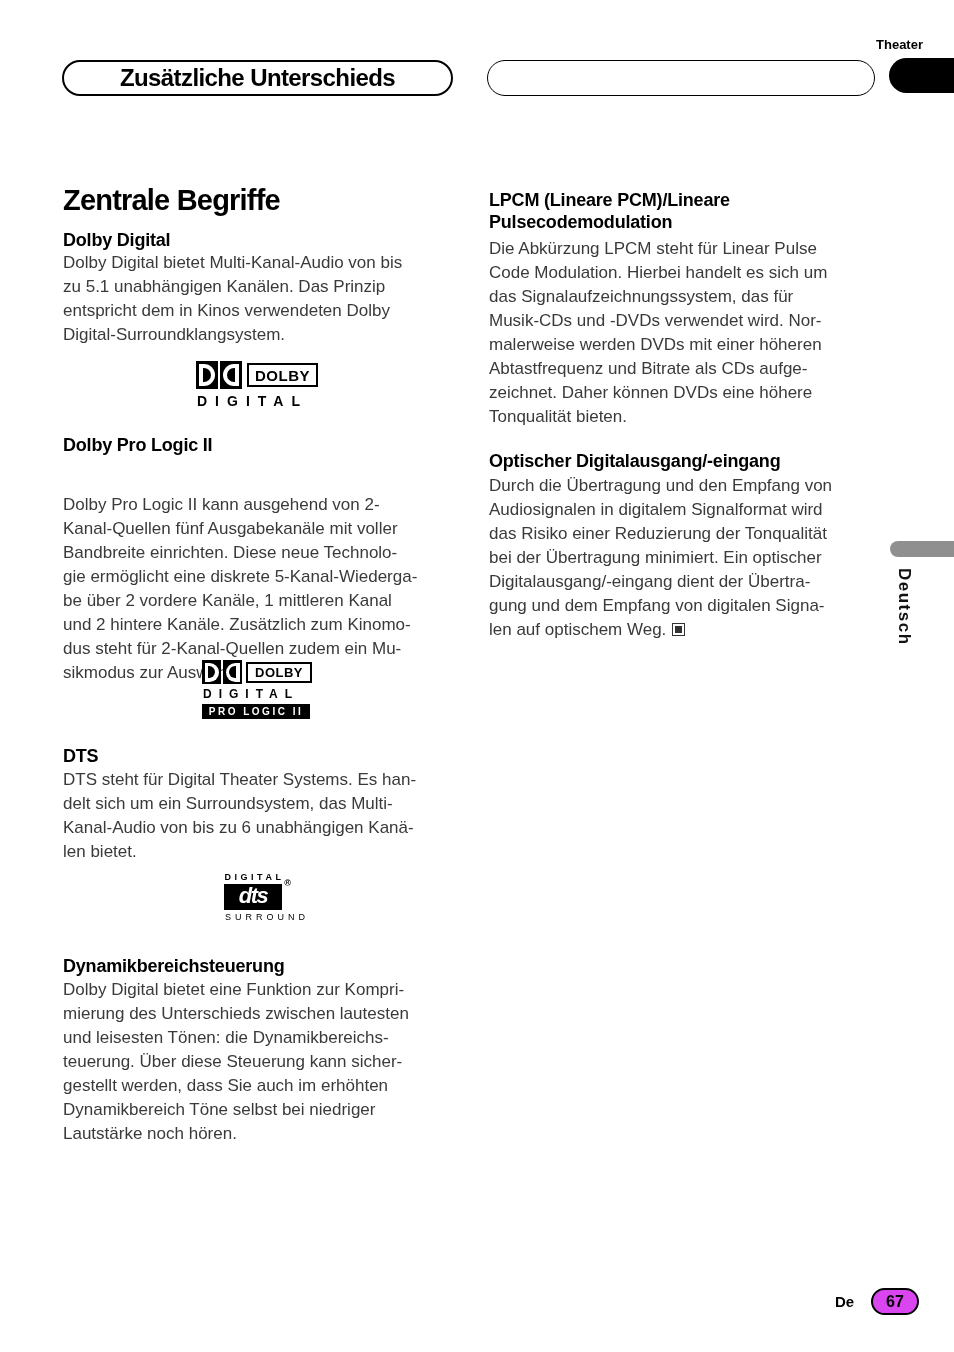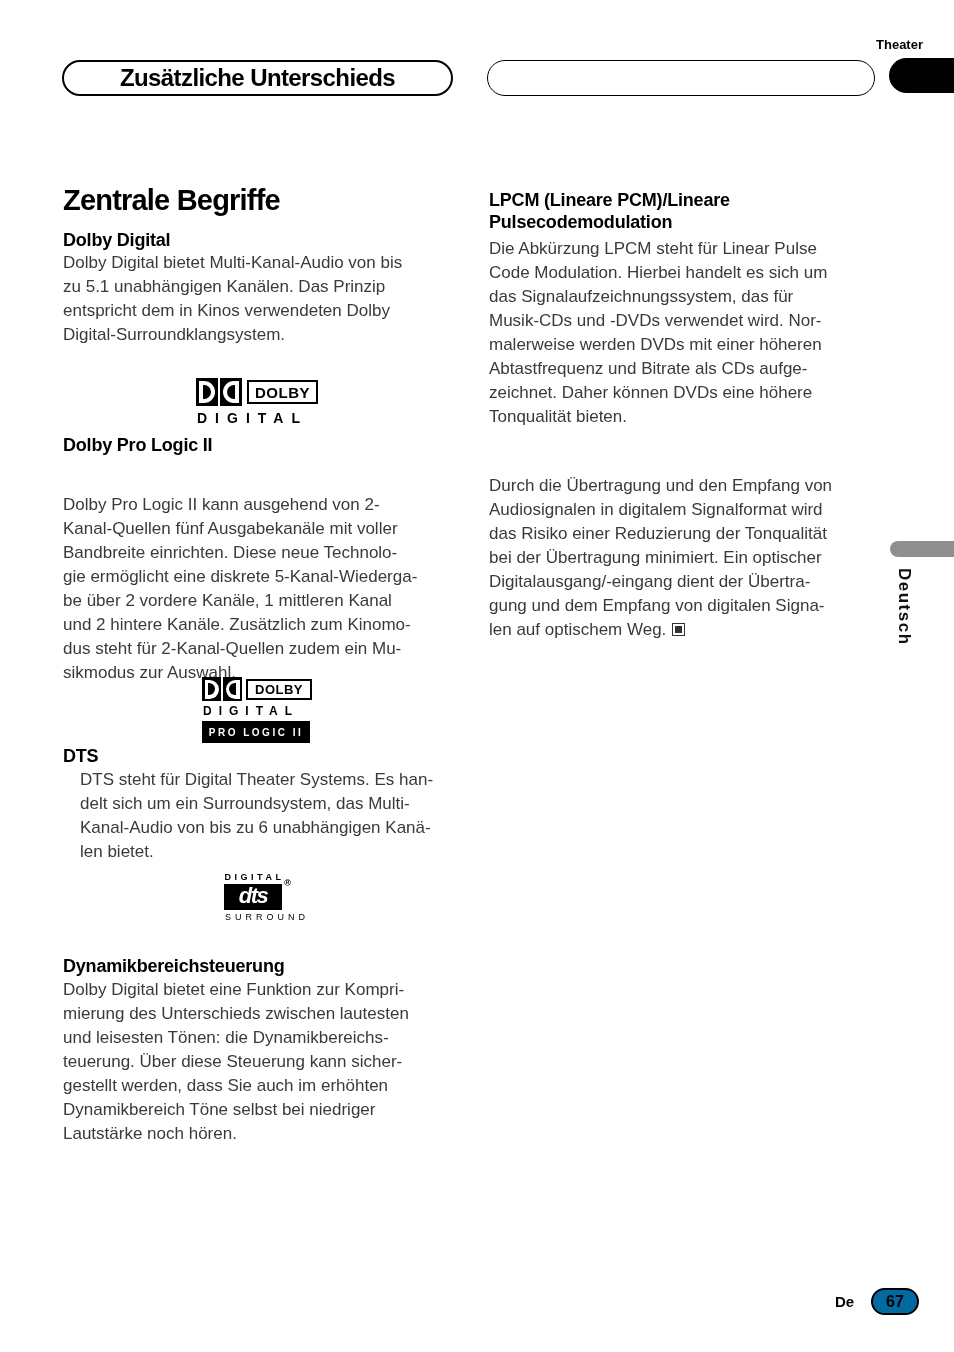--- a/index.html
+++ b/index.html
@@ -25,21 +25,21 @@
     background:#000; border-radius:18px 0 0 18px;
   }
 
   
   .h1 { position:absolute; left:63px; top:184px; font-size:29px; font-weight:bold; letter-spacing:-0.8px; }
   .sec-h { position:absolute; font-size:18px; font-weight:bold; line-height:22px; white-space:pre; letter-spacing:-0.2px; }
   .body-text { position:absolute; font-size:17px; line-height:24px; color:#3a3a3a; white-space:pre; }
 
   
   .logo { position:absolute; }
-  .dolby-row { display:flex; align-items:center;margin-top:17px; }
+  .dolby-row { display:flex; align-items:center; }
   .dd-pair { display:flex; gap:2px; }
   .dd-sq { position:relative; background:#000; }
   .logo1 .dd-sq { width:22px; height:28px; }
   .logo2 .dd-sq { width:19px; height:24px; }
   .dd-d, .dd-c { position:absolute; }
   .dd-d { background:#fff; left:3px; right:3px; top:3px; bottom:3px; }
   .dd-c { background:#000; left:7px; right:7px; top:7px; bottom:7px; }
   .logo2 .dd-d { left:2.5px; right:2.5px; top:2.5px; bottom:2.5px; }
   .logo2 .dd-c { left:6px; right:6px; top:6px; bottom:6px; }
   .dd-l .dd-d { border-radius:0 12px 12px 0; }
@@ -49,21 +49,21 @@
   .dolby-box {
     border:2.5px solid #000; box-sizing:border-box; font-weight:bold;
     display:flex; align-items:center; justify-content:center; background:#fff;
   }
   .logo1 .dolby-box { width:71px; height:24px; margin-left:5px; font-size:15px; letter-spacing:0.5px; }
   .logo2 .dolby-box { width:66px; height:21px; margin-left:4px; font-size:13px; letter-spacing:0.5px; border-width:2px; }
   .digital-line { font-weight:bold; white-space:nowrap; }
   .logo1 .digital-line { margin-top:4px; font-size:14px; letter-spacing:8px; padding-left:1px; }
   .logo2 .digital-line { margin-top:3px; font-size:12px; letter-spacing:7px; padding-left:1px; }
   .plii-bar {
-    margin-top:3px; background:#000; color:#fff; width:108px; height:22px;
+    margin-top:3px; background:#000; color:#fff; width:108px; height:15px;
     display:flex; align-items:center; justify-content:center;
     font-size:10px; font-weight:bold; letter-spacing:2.5px; white-space:nowrap;
   }
 
   
   .dts-logo { position:absolute; left:221px; top:872px; width:64px; text-align:center; }
   .dts-top { font-size:9px; font-weight:bold; letter-spacing:3.5px; padding-left:3px; white-space:nowrap; }
   .dts-box {
     position:relative; margin:2px auto 0; width:58px; height:26px; background:#000; color:#fff;
     display:flex; align-items:center; justify-content:center;
@@ -89,21 +89,21 @@
     position:absolute; left:894px; top:568px; writing-mode:vertical-rl;
     font-size:17px; font-weight:bold; letter-spacing:1.5px; color:#111;
   }
 
   
   .footer-de { position:absolute; left:835px; top:1293px; font-size:15px; font-weight:bold; }
   .footer-pill {
     position:absolute; left:871px; top:1288px; width:48px; height:27px;
     border:2px solid #000; border-radius:14px; box-sizing:border-box;
     display:flex; align-items:center; justify-content:center;
-    font-size:16px; font-weight:bold; background:#0369a1;
+    font-size:16px; font-weight:bold; background:#d946ef;
   }
 </style>
 </head>
 <body>
 
 <div class="page">
 
   <div class="anhang">Theater</div>
   <div class="title-box">
     <span>Zusätzliche Unterschieds</span>
@@ -162,21 +162,21 @@
       </div>
       <div class="dolby-box">
         <span>DOLBY</span>
       </div>
     </div>
     <div class="digital-line">DIGITAL</div>
     <div class="plii-bar">PRO LOGIC II</div>
   </div>
 
   <div class="sec-h" style="left:63px; top:745px;">DTS</div>
-  <div class="body-text" style="left:63px; top:768px;margin-left:17px;">DTS steht für Digital Theater Systems. Es han-
+  <div class="body-text" style="left:63px; top:768px;">DTS steht für Digital Theater Systems. Es han-
 delt sich um ein Surroundsystem, das Multi-
 Kanal-Audio von bis zu 6 unabhängigen Kanä-
 len bietet.</div>
 
   <div class="dts-logo">
     <div class="dts-top">DIGITAL</div>
     <div class="dts-box">
       <span>dts</span>
       <span class="dts-reg">®</span>
     </div>
@@ -196,20 +196,21 @@
 Pulsecodemodulation</div>
   <div class="body-text" style="left:489px; top:237px;">Die Abkürzung LPCM steht für Linear Pulse
 Code Modulation. Hierbei handelt es sich um
 das Signalaufzeichnungssystem, das für
 Musik-CDs und -DVDs verwendet wird. Nor-
 malerweise werden DVDs mit einer höheren
 Abtastfrequenz und Bitrate als CDs aufge-
 zeichnet. Daher können DVDs eine höhere
 Tonqualität bieten.</div>
 
+  <div class="sec-h" style="left:489px; top:450px;">Optischer Digitalausgang/-eingang</div>
   <div class="body-text" style="left:489px; top:474px;"><span>Durch die Übertragung und den Empfang von
 Audiosignalen in digitalem Signalformat wird
 das Risiko einer Reduzierung der Tonqualität
 bei der Übertragung minimiert. Ein optischer
 Digitalausgang/-eingang dient der Übertra-
 gung und dem Empfang von digitalen Signa-
 len auf optischem Weg.</span><span class="end-marker"><span class="end-marker-fill"></span></span></div>
 
   <div class="lang-bar"></div>
   <div class="lang-text">Deutsch</div>

